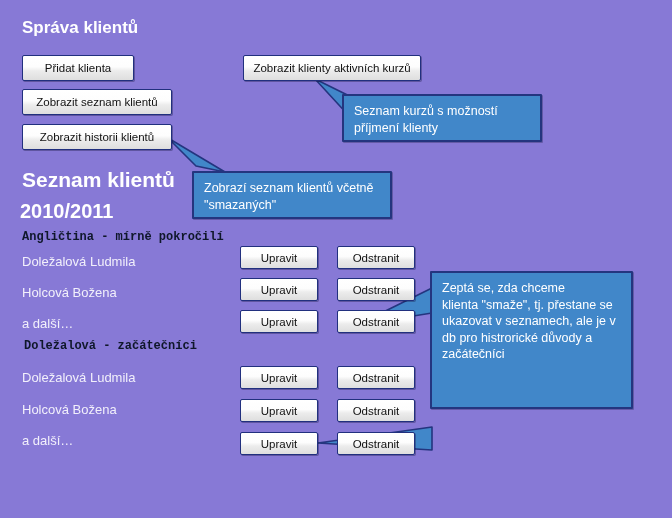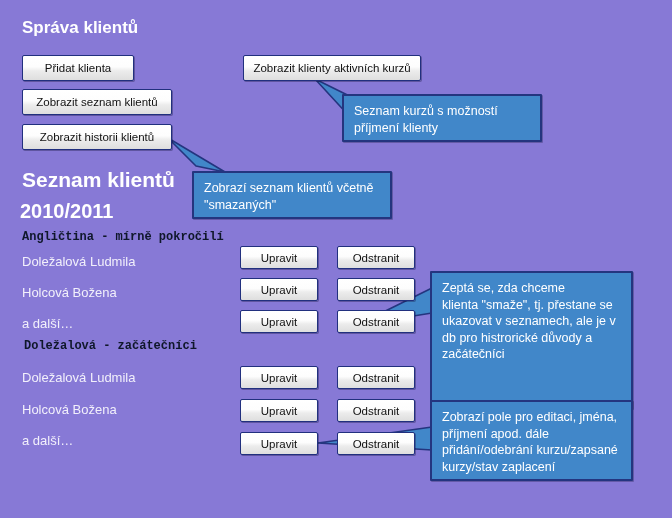--- a/index.html
+++ b/index.html
@@ -159,20 +159,14 @@
   <div class="btn" style="left:337px;top:432px;width:78px;height:23px;">Odstranit</div>
 
   <div class="callout" style="left:430px;top:265px;width:203px;height:138px;margin-top:6px;">
     <p>Zeptá se, zda chceme</p>
     <p>klienta "smaže", tj. přestane se</p>
     <p>ukazovat v seznamech, ale je v</p>
     <p>db pro histrorické důvody a</p>
     <p>začátečníci</p>
   </div>
 
-  <div class="callout" style="left:430px;top:400px;width:203px;height:81px;">
-    <p>Zobrazí pole pro editaci, jména,</p>
-    <p>příjmení apod. dále</p>
-    <p>přidání/odebrání kurzu/zapsané</p>
-    <p>kurzy/stav zaplacení</p>
-  </div>
 
 </div>
 
 </body></html>

